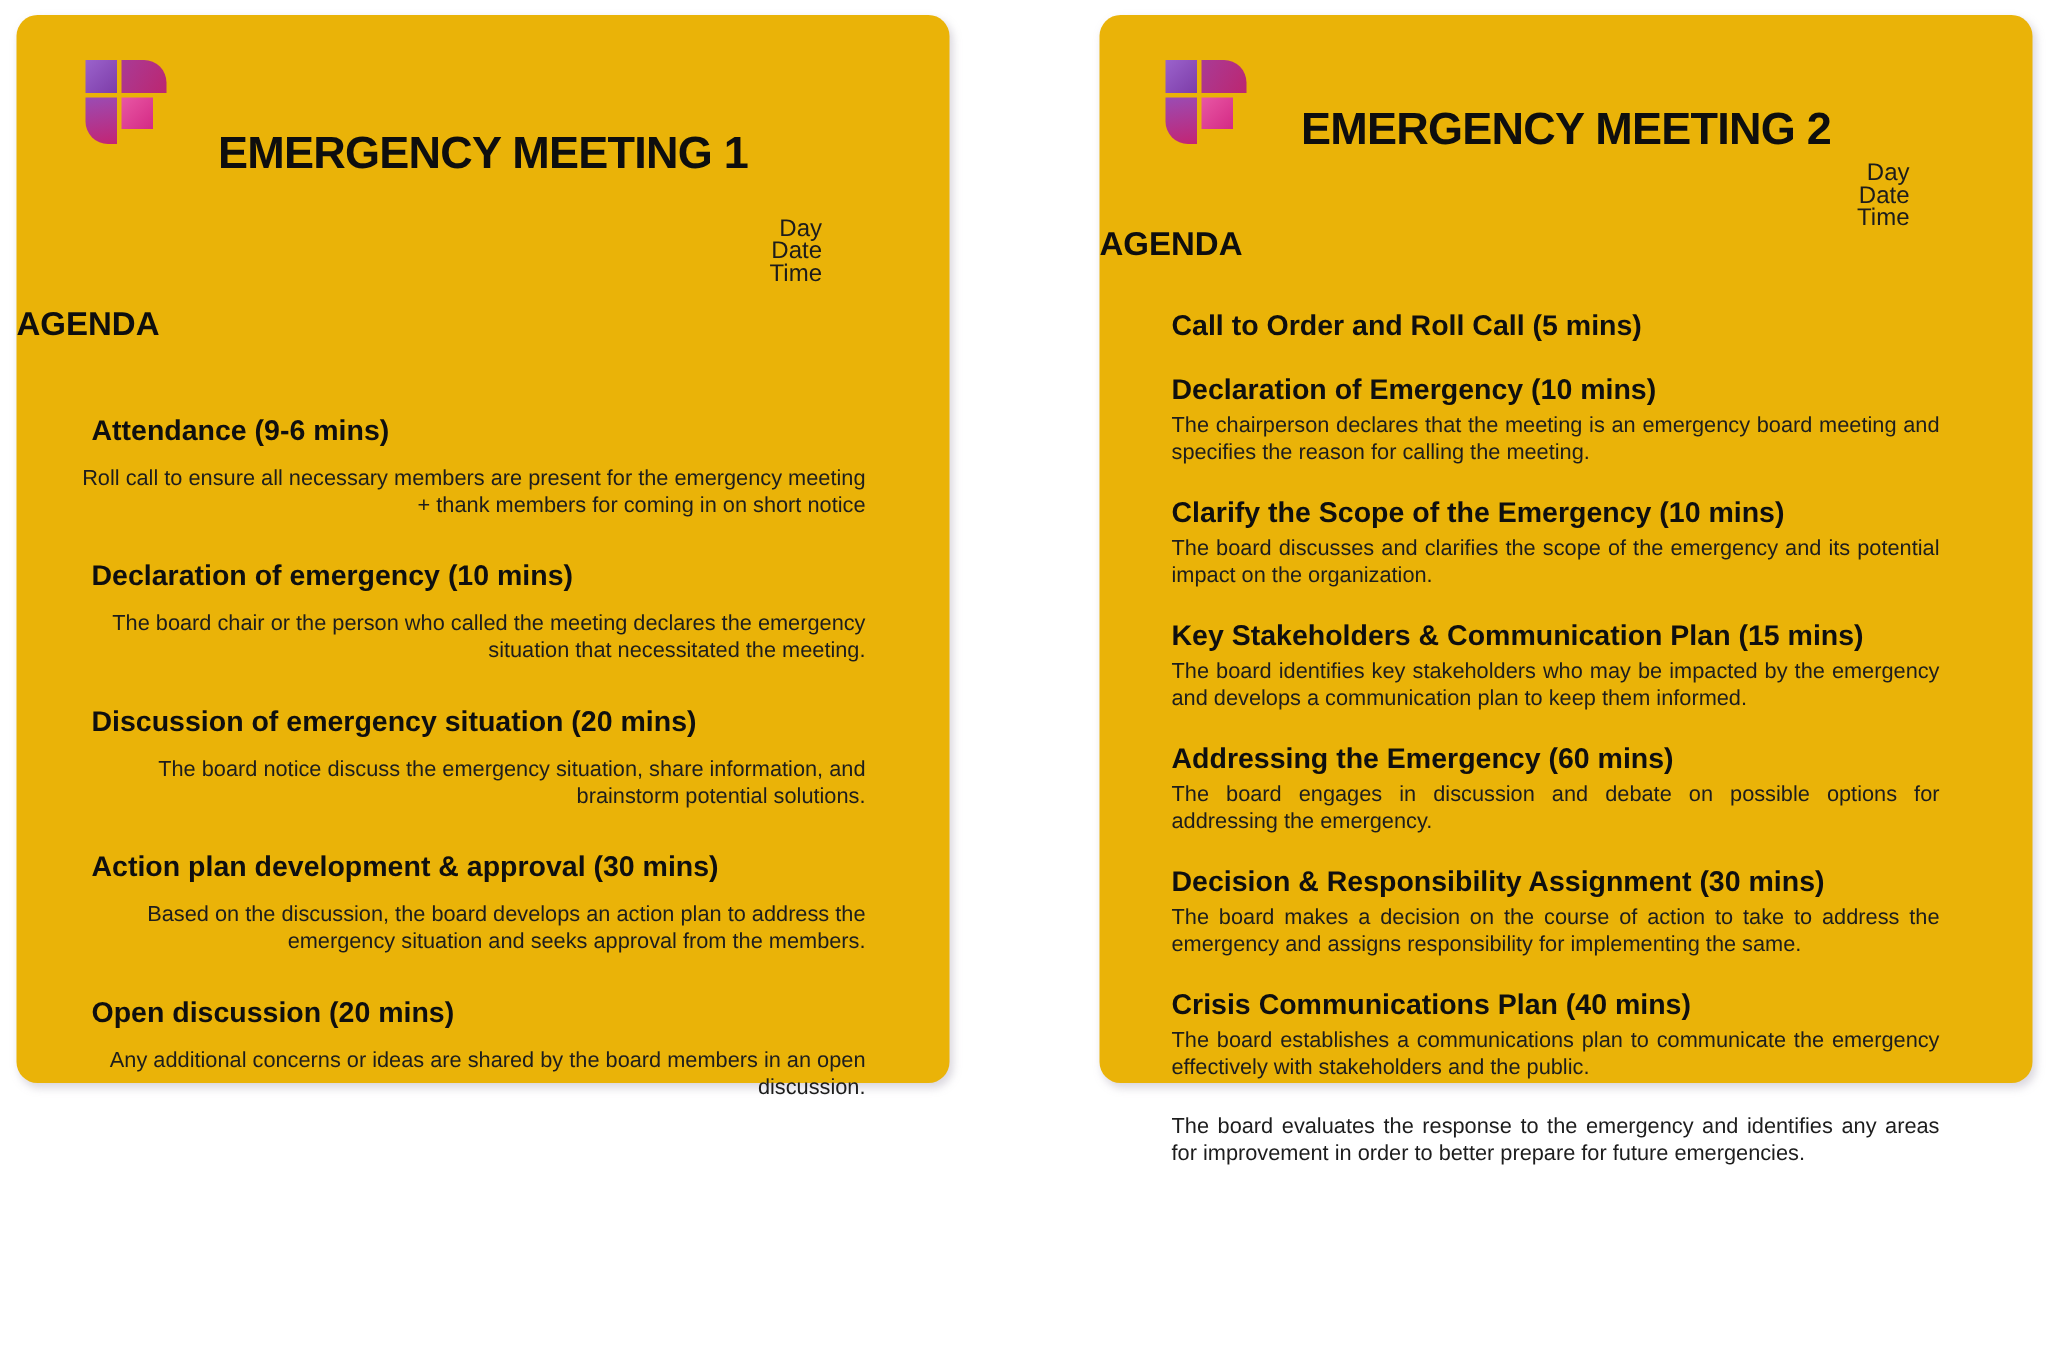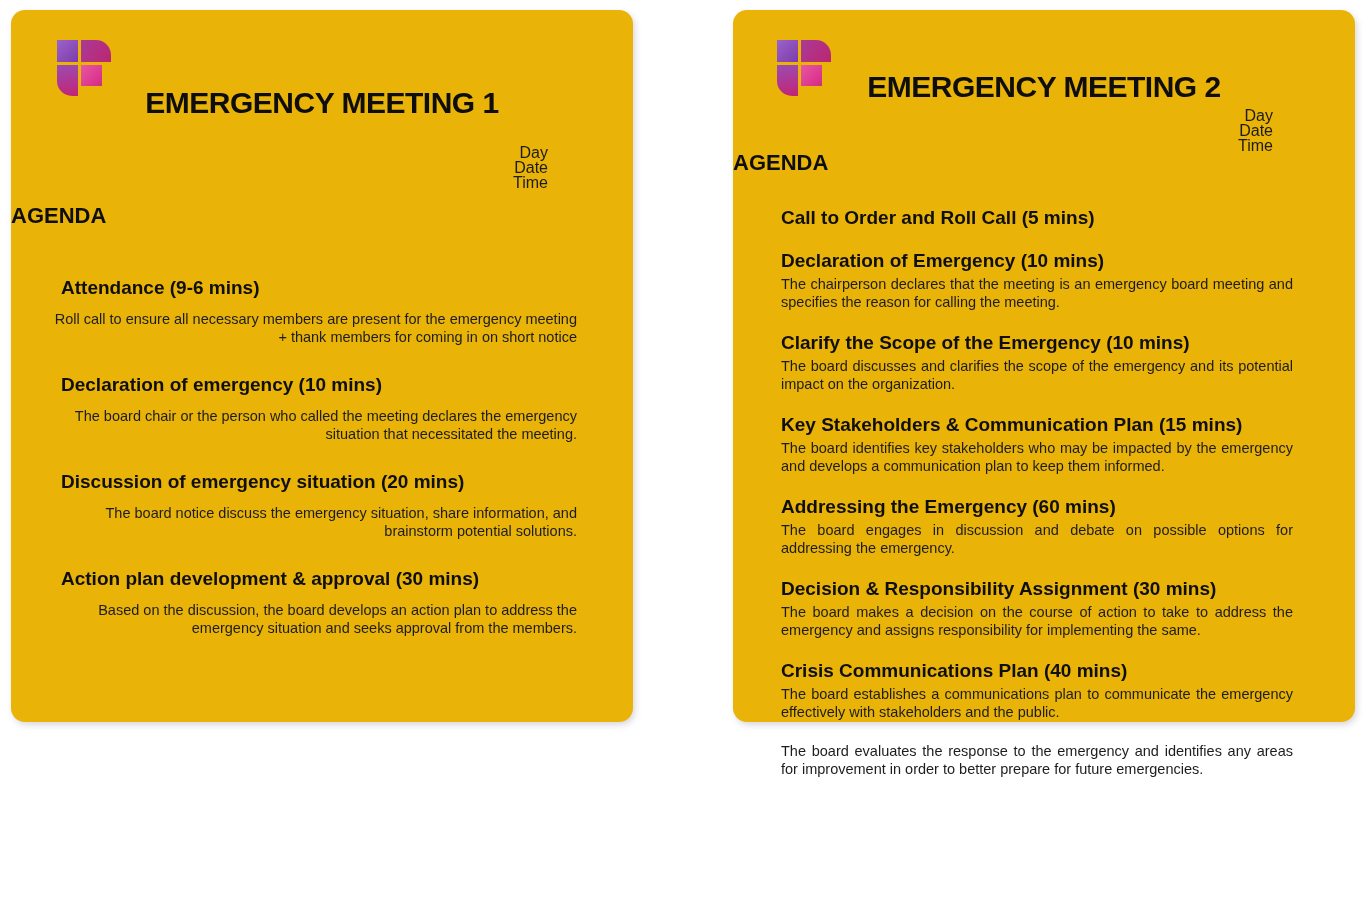--- a/index.html
+++ b/index.html
@@ -91,20 +91,24 @@
         <div class="sec-body">The board chair or the person who called the meeting declares the emergency situation that necessitated the meeting.</div>
       </div>
       <div class="section">
         <div class="sec-heading">Discussion of emergency situation (20 mins)</div>
         <div class="sec-body">The board notice discuss the emergency situation, share information, and brainstorm potential solutions.</div>
       </div>
       <div class="section">
         <div class="sec-heading">Action plan development &amp; approval (30 mins)</div>
         <div class="sec-body">Based on the discussion, the board develops an action plan to address the emergency situation and seeks approval from the members.</div>
       </div>
+      <div class="section">
+        <div class="sec-heading">Open discussion (20 mins)</div>
+        <div class="sec-body">Any additional concerns or ideas are shared by the board members in an open discussion.</div>
+      </div>
     </div>
 </div>
 
 <div class="panel panel-2" id="panel-1">
   <div class="logo">
     <div class="lg-a"></div>
     <div class="lg-b"></div>
     <div class="lg-c"></div>
     <div class="lg-d"></div>
   </div>

